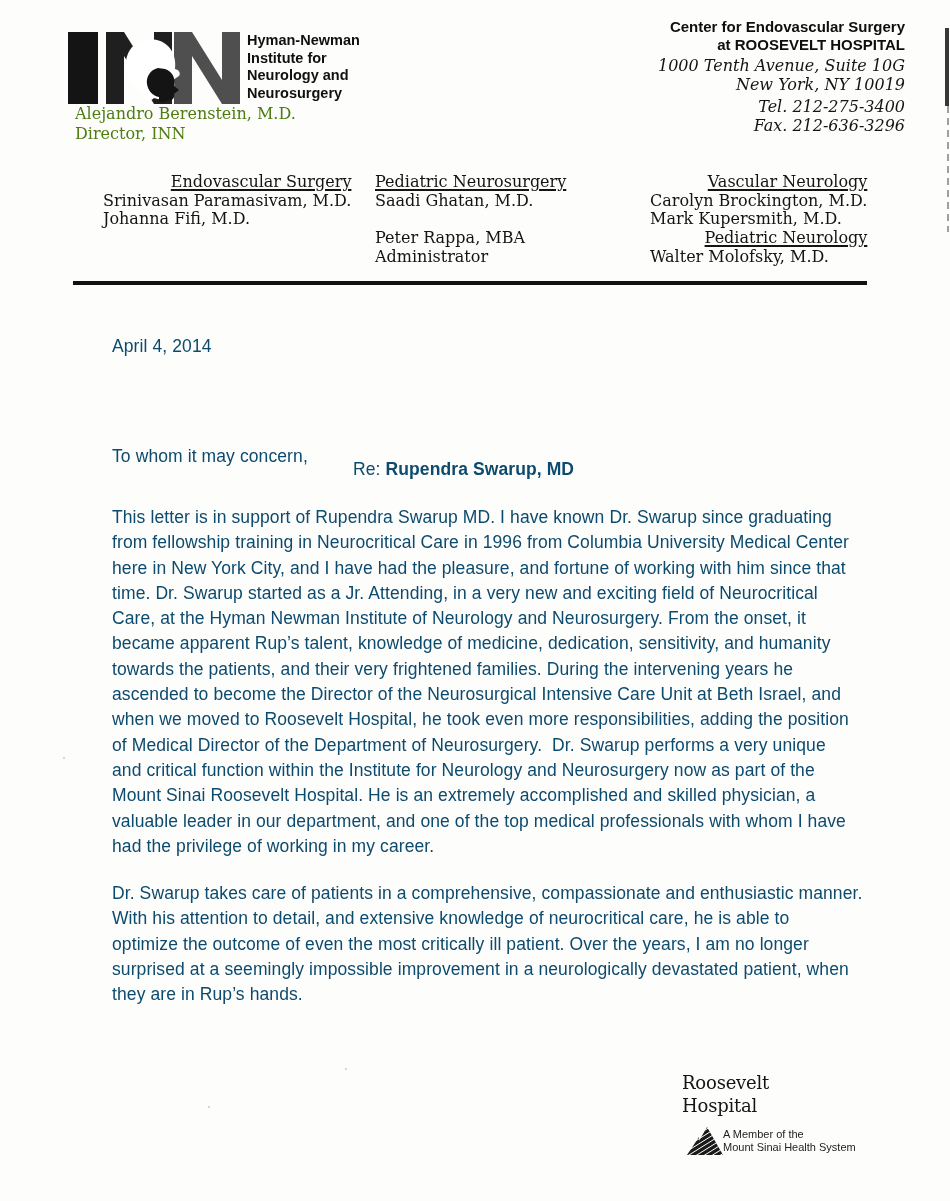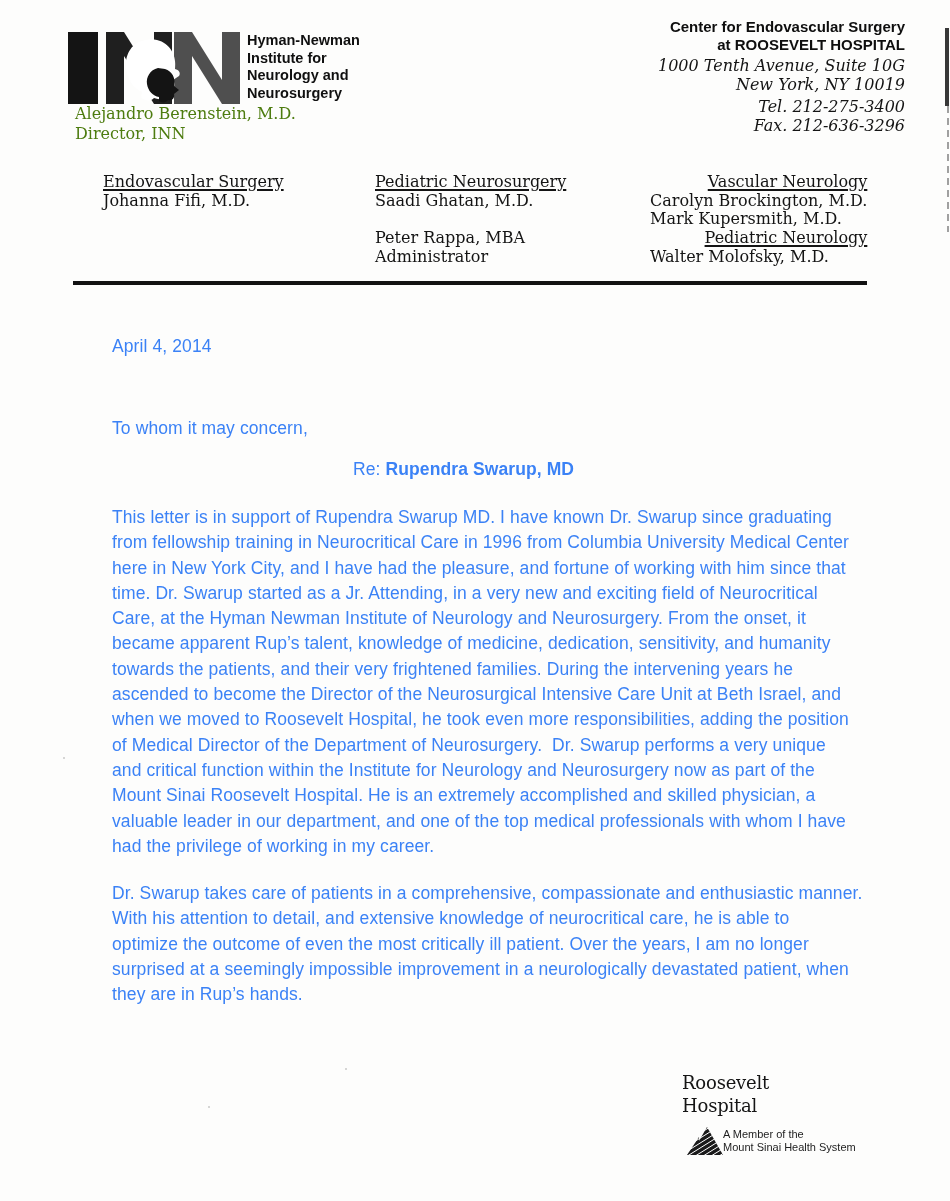--- a/index.html
+++ b/index.html
@@ -35,23 +35,23 @@
   .dept-heading { text-decoration:underline; text-decoration-thickness:1.5px; text-underline-offset:2px;text-align:right; }
   .dept-blank { height:18.7px; }
 
   .rule-double {
     position:absolute; left:73px; top:281px; width:794px; height:1.5px;
     border-top:2.5px solid #121212; border-bottom:2.5px solid #121212;
   }
 
   
   .body-text { font-family:"Liberation Sans",sans-serif; font-size:17.5px; line-height:25.3px;
-    letter-spacing:0.1px; color:#3b82f6; }
+    letter-spacing:0.1px; color:#0c4a6e; }
   .date-line { position:absolute; left:112px; top:334px; }
-  .salutation { position:absolute; left:112px; top:416px; }
+  .salutation { position:absolute; left:112px; top:444px; }
   .re-line { position:absolute; left:353px; top:457px; }
   .re-line .re-subject { font-weight:700; }
   .para { position:absolute; left:112px; width:812px; white-space:pre-line; }
   .para.p1 { top:505px; }
   .para.p2 { top:881px; }
 
   
   .footer-hospital { position:absolute; left:682px; top:1072px;
     font-family:"DejaVu Serif","Liberation Serif",serif; font-size:18px; line-height:22.5px;
     letter-spacing:-0.2px; color:#151515; white-space:pre-line; }
@@ -102,20 +102,21 @@
     <div class="center-title">at ROOSEVELT HOSPITAL</div>
     <div class="center-serif mt2">1000 Tenth Avenue, Suite 10G</div>
     <div class="center-serif">New York, NY 10019</div>
     <div class="center-serif mt3">Tel. 212-275-3400</div>
     <div class="center-serif">Fax. 212-636-3296</div>
   </div>
 
   <div class="departments">
     <div class="dept-col c1">
       <div class="dept-heading">Endovascular Surgery</div>
+      <div>Srinivasan Paramasivam, M.D.</div>
       <div>Johanna Fifi, M.D.</div>
     </div>
     <div class="dept-col c2">
       <div class="dept-heading">Pediatric Neurosurgery</div>
       <div>Saadi Ghatan, M.D.</div>
       <div class="dept-blank"></div>
       <div>Peter Rappa, MBA</div>
       <div>Administrator</div>
     </div>
     <div class="dept-col c3">

